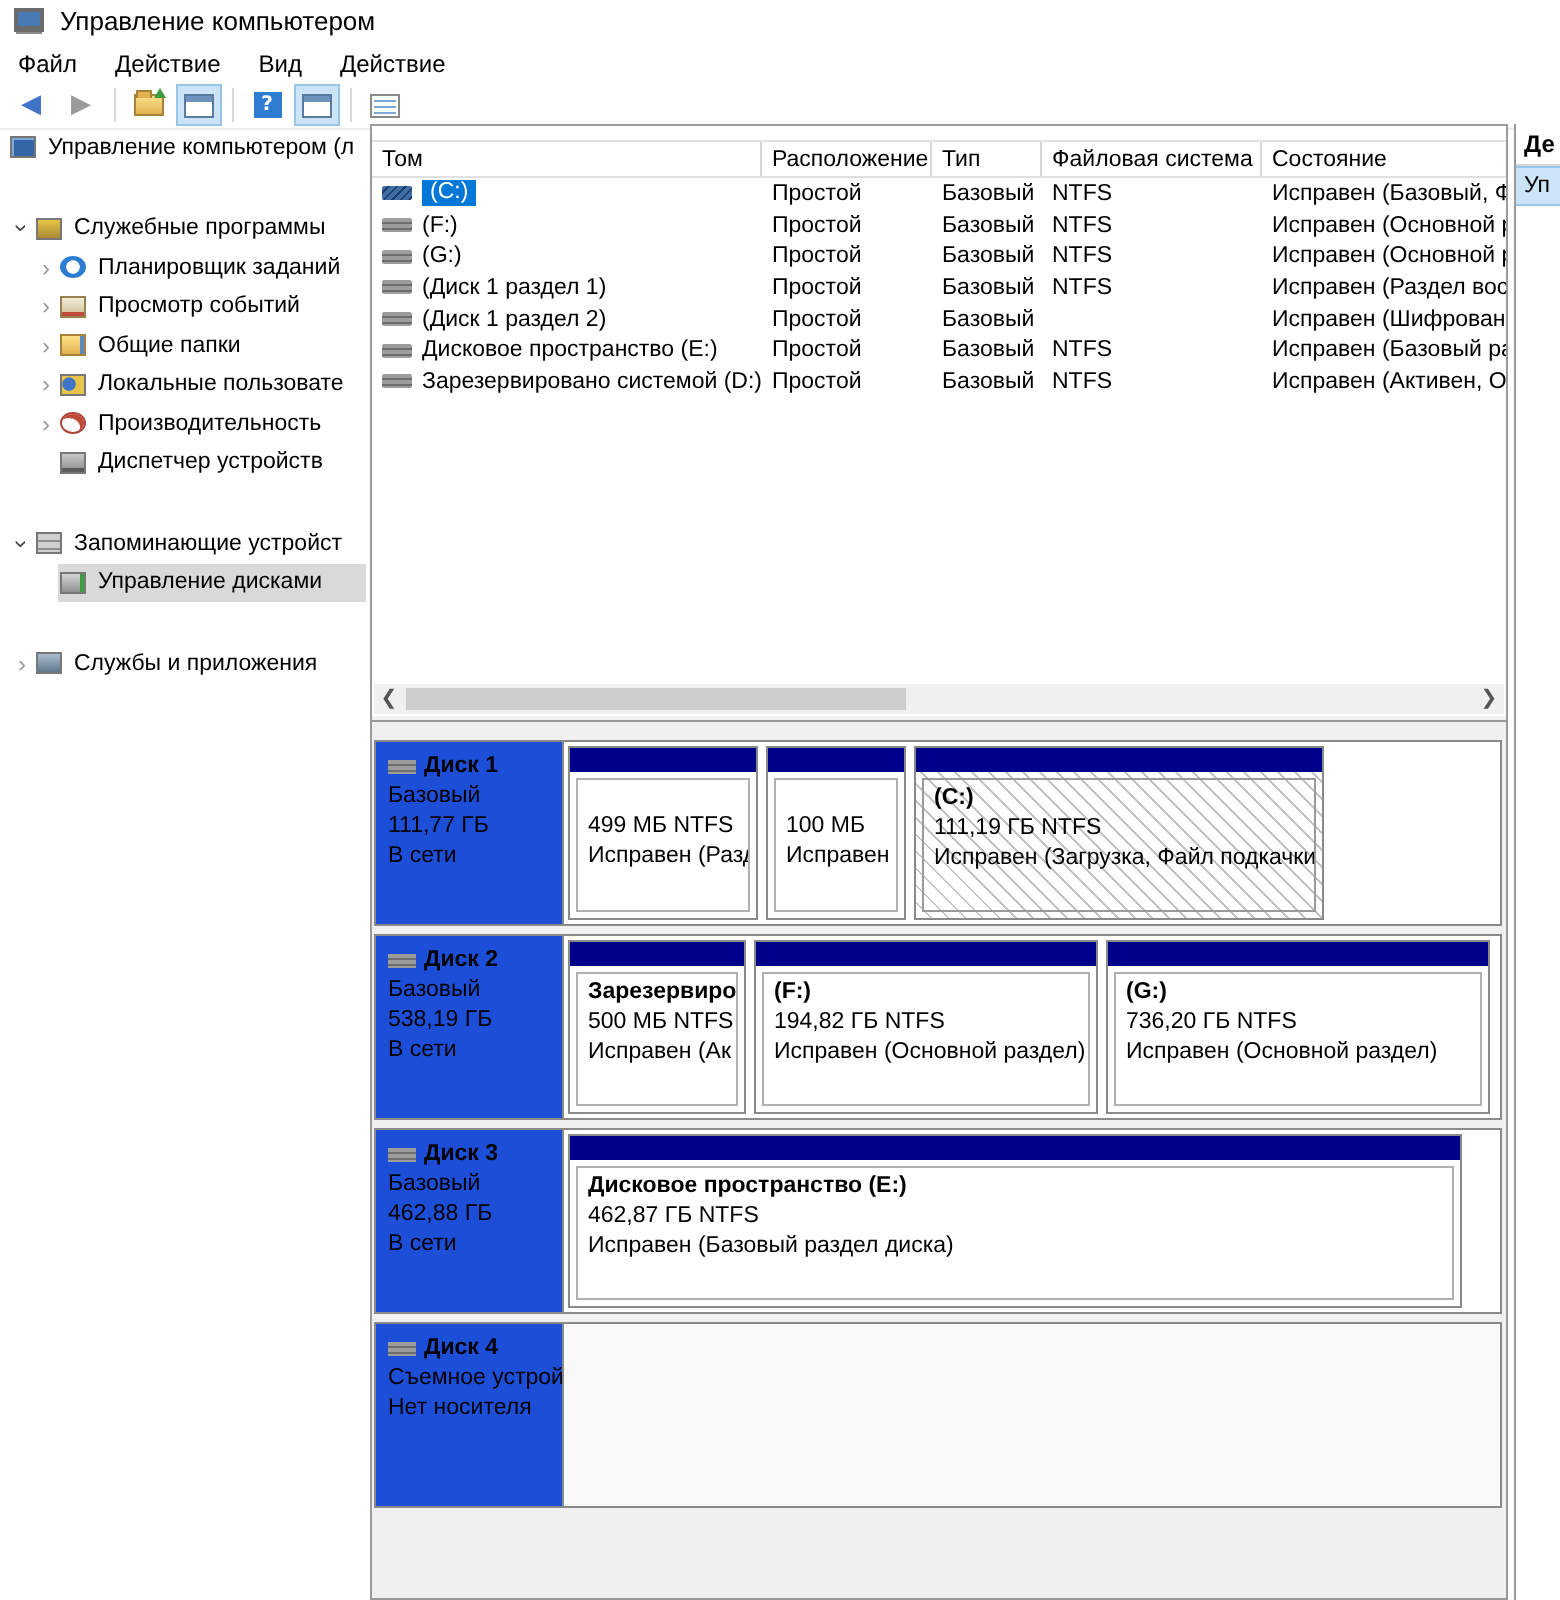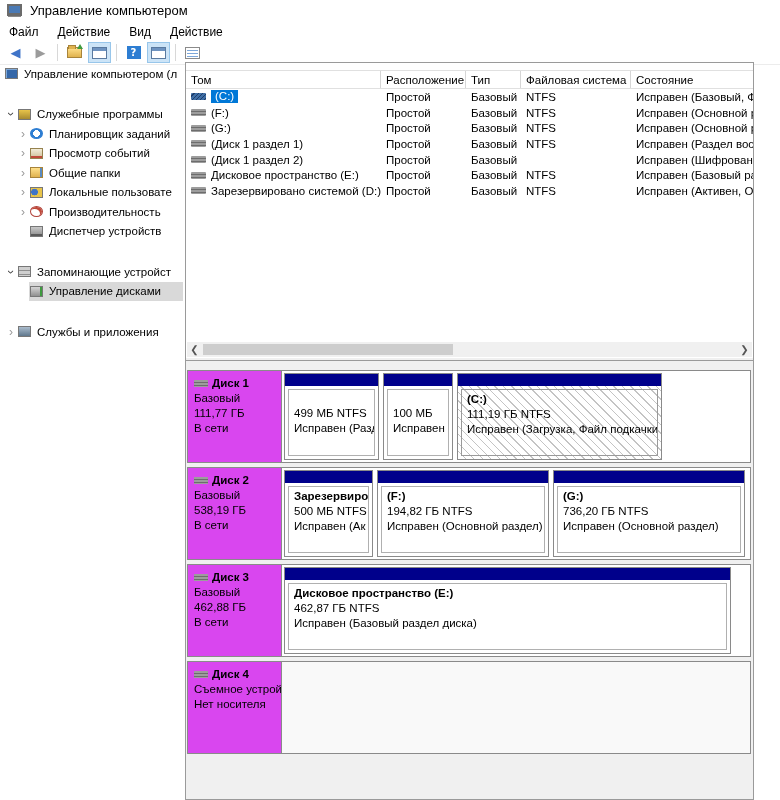--- a/index.html
+++ b/index.html
@@ -62,21 +62,21 @@
   .vico { width:15px; height:7px; flex:0 0 15px; margin:0 5px 0 2px; background:repeating-linear-gradient(#9d9d9d 0 2px,#6d6d6d 2px 3px); border-radius:1px; }
   .vico.cdrive { background:repeating-linear-gradient(135deg,#3f6ea5 0 2px,#1d3d6a 2px 3px); }
   .selname { background:#0078d7; color:#fff; padding:0 4px 1px 4px; }
   .hscroll { position:absolute; bottom:1px; left:1px; right:1px; height:15px; background:#f0f0f0; display:flex; align-items:center; }
   .sarr { width:15px; text-align:center; font-size:10px; color:#555; font-family:"DejaVu Sans",sans-serif; }
   .sthumb { position:absolute; left:16px; width:250px; top:2px; height:11px; background:#cdcdcd; }
   .sarr.right { position:absolute; right:0; }
   
   .gdisks { position:absolute; top:297px; left:0; right:0; bottom:0; background:#f0f0f0; border-top:1px solid #9a9a9a; padding:9px 2px 0 1px; overflow:hidden; }
   .drow { display:flex; border:1px solid #8a8a8a; height:93px; background:#fff; margin-bottom:4px; }
-  .dlabel { width:94px; flex:0 0 94px; background:#d946ef; border-right:1px solid #8a8a8a; padding:5px 15px 0 6px; font-size:11.5px; line-height:15px; overflow:hidden; white-space:nowrap; }
+  .dlabel { width:94px; flex:0 0 94px; background:#1d4ed8; border-right:1px solid #8a8a8a; padding:5px 15px 0 6px; font-size:11.5px; line-height:15px; overflow:hidden; white-space:nowrap; }
   .dname { font-weight:bold; display:flex; align-items:center; gap:4px; }
   .dico { width:14px; height:7px; background:repeating-linear-gradient(#9d9d9d 0 2px,#6d6d6d 2px 3px); flex:0 0 14px; }
   .dparts { flex:1; background:#fff; padding:2px; display:flex; gap:4px; overflow:hidden; }
   .dparts.empty { background:#f9f9f9; }
   .part { border:1px solid #8a8a8a; display:flex; flex-direction:column; flex:0 0 auto; background:#fff; }
   .pbar { height:12px; background:#00008b; flex:0 0 12px; }
   .pbody { flex:1; margin:3px; border:1px solid #b0b0b0; padding:2px 5px; font-size:11.5px; line-height:15px; overflow:hidden; white-space:nowrap; display:flex; flex-direction:column; }
   .pbody .pt { font-weight:bold; }
   .pbody.centered { justify-content:center; padding-bottom:6px; }
   .part.hatched { background:repeating-linear-gradient(45deg,#fff 0 5px,#c4c4c4 5px 6px); }
@@ -407,15 +407,19 @@
             <div>Съемное устройство</div>
             <div></div>
             <div>Нет носителя</div>
           </div>
           <div class="dparts empty"></div>
         </div>
 
       </div>
     </div>
 
+    <div class="actions">
+      <div class="ahead">Де</div>
+      <div class="aitem">Уп</div>
+    </div>
 
   </div>
 </div>
 
 </body></html>

